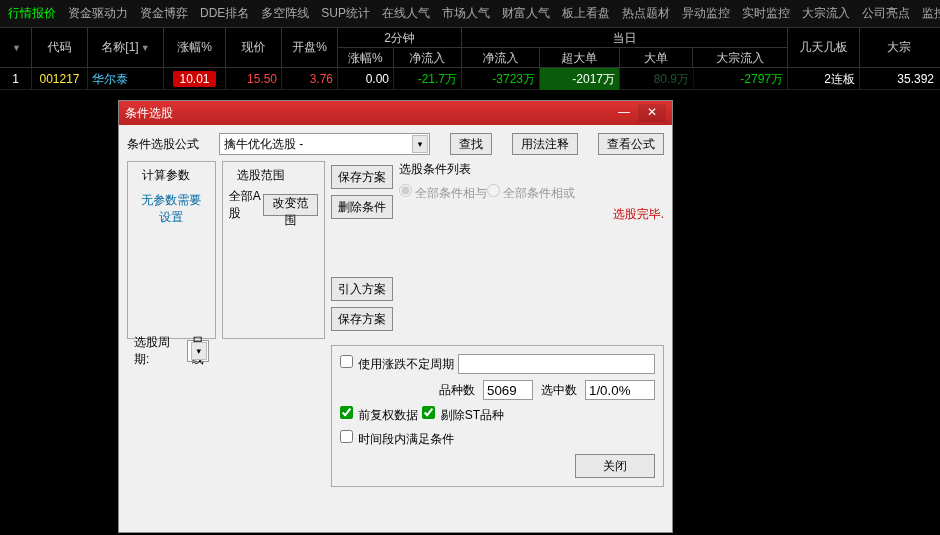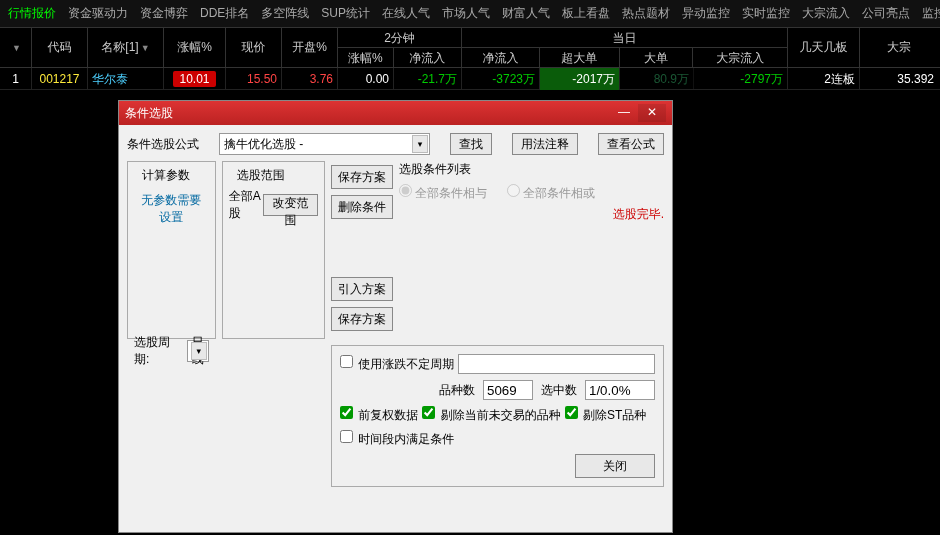--- a/index.html
+++ b/index.html
@@ -64,21 +64,21 @@
 .range-box .range-inner { display: flex; justify-content: space-between; align-items: center; }
 
 .mid-col { width: 62px; display: flex; flex-direction: column; gap: 6px; margin-top: 4px; }
 .mid-btn { height: 24px; border: 1px solid #888; background: #e8e8e8; cursor: pointer; font-size: 12px; }
 .mid-spacer { height: 46px; }
 
 .list-label { font-size: 12px; margin-bottom: 2px; }
 .listbox { border: 1px solid #999; background: #fff; height: 176px; }
 .list-item { background: #3390ff; color: #fff; padding: 2px 6px; font-size: 12px; }
 
-.radio-row { display: flex; gap: 20px; margin-top: 6px; color: #999; font-size: 12px; align-items: center; }
+.radio-row { display: flex; margin-top: 6px; color: #999; font-size: 12px; align-items: center; }
 .radio-row input { margin-right: 3px; }
 
 .status-row { text-align: right; color: #c00; font-size: 12px; margin-top: 4px; }
 
 .lower-area { margin-top: 6px; border: 1px solid #aaa; padding: 8px; }
 .check-row { display: flex; align-items: center; gap: 4px; font-size: 12px; margin-bottom: 6px; }
 .check-row input[type=checkbox] { margin-right: 2px; }
 .text-input { height: 20px; border: 1px solid #999; background: #fff; padding: 0 3px; }
 .count-row { display: flex; align-items: center; gap: 8px; font-size: 12px; margin-bottom: 6px; justify-content: flex-end; }
 .count-row .text-input { width: 50px; }
@@ -224,21 +224,20 @@
         <input class="text-input" style="flex: 1 1 0%;">
       </div>
       <div class="count-row">
         <span class="label">品种数</span>
         <input class="text-input" value="5069" style="">
         <span class="label">选中数</span>
         <input class="text-input wide" value="1/0.0%" style="">
       </div>
       <div class="check-row">
         <label><input type="checkbox" class="green-check" checked="" style=""> <span>前复权数据</span></label>
-        <label><input type="checkbox" class="green-check" checked="" style=""> <span>剔除当前未交易的品种</span></label>
         <label><input type="checkbox" class="green-check" checked="" style=""> <span>剔除ST品种</span></label>
       </div>
       <div class="check-row" style="justify-content:space-between">
         <label><input type="checkbox" style=""> <span>时间段内满足条件</span></label>
       </div>
       <div class="bottom-btns">
         <button class="btn">关闭</button>
       </div>
     </div>
   </div>

